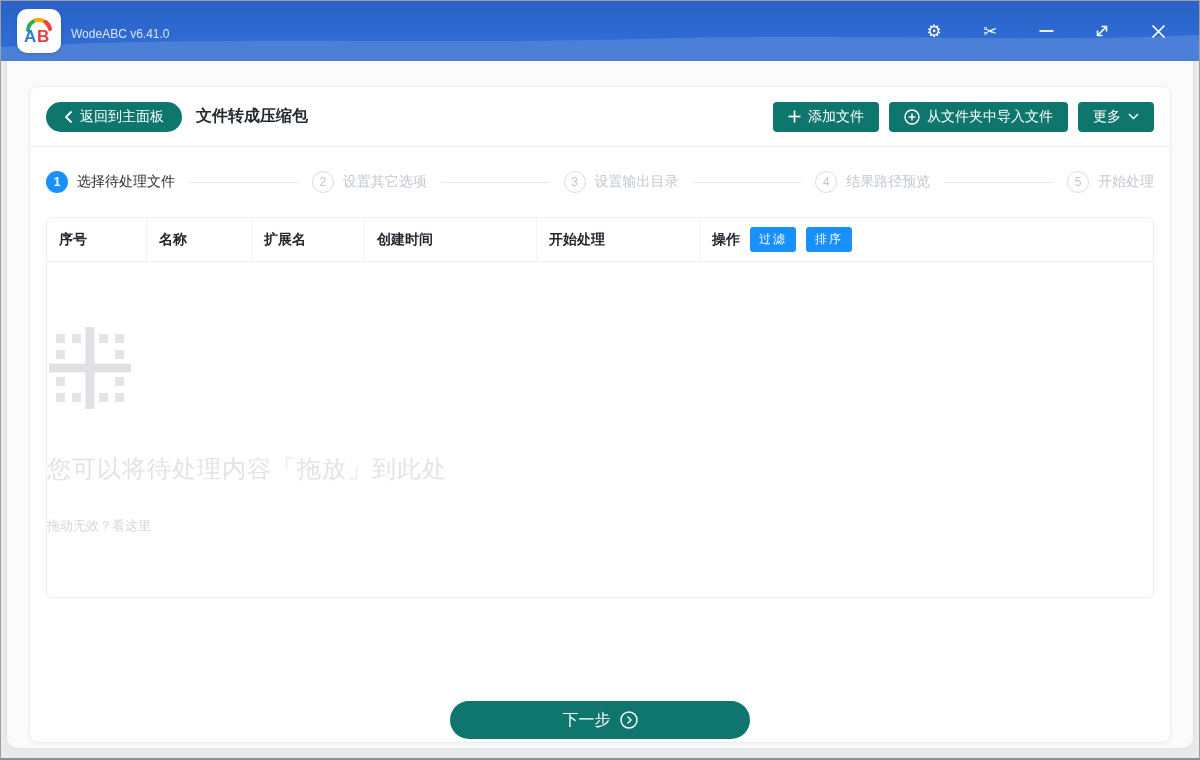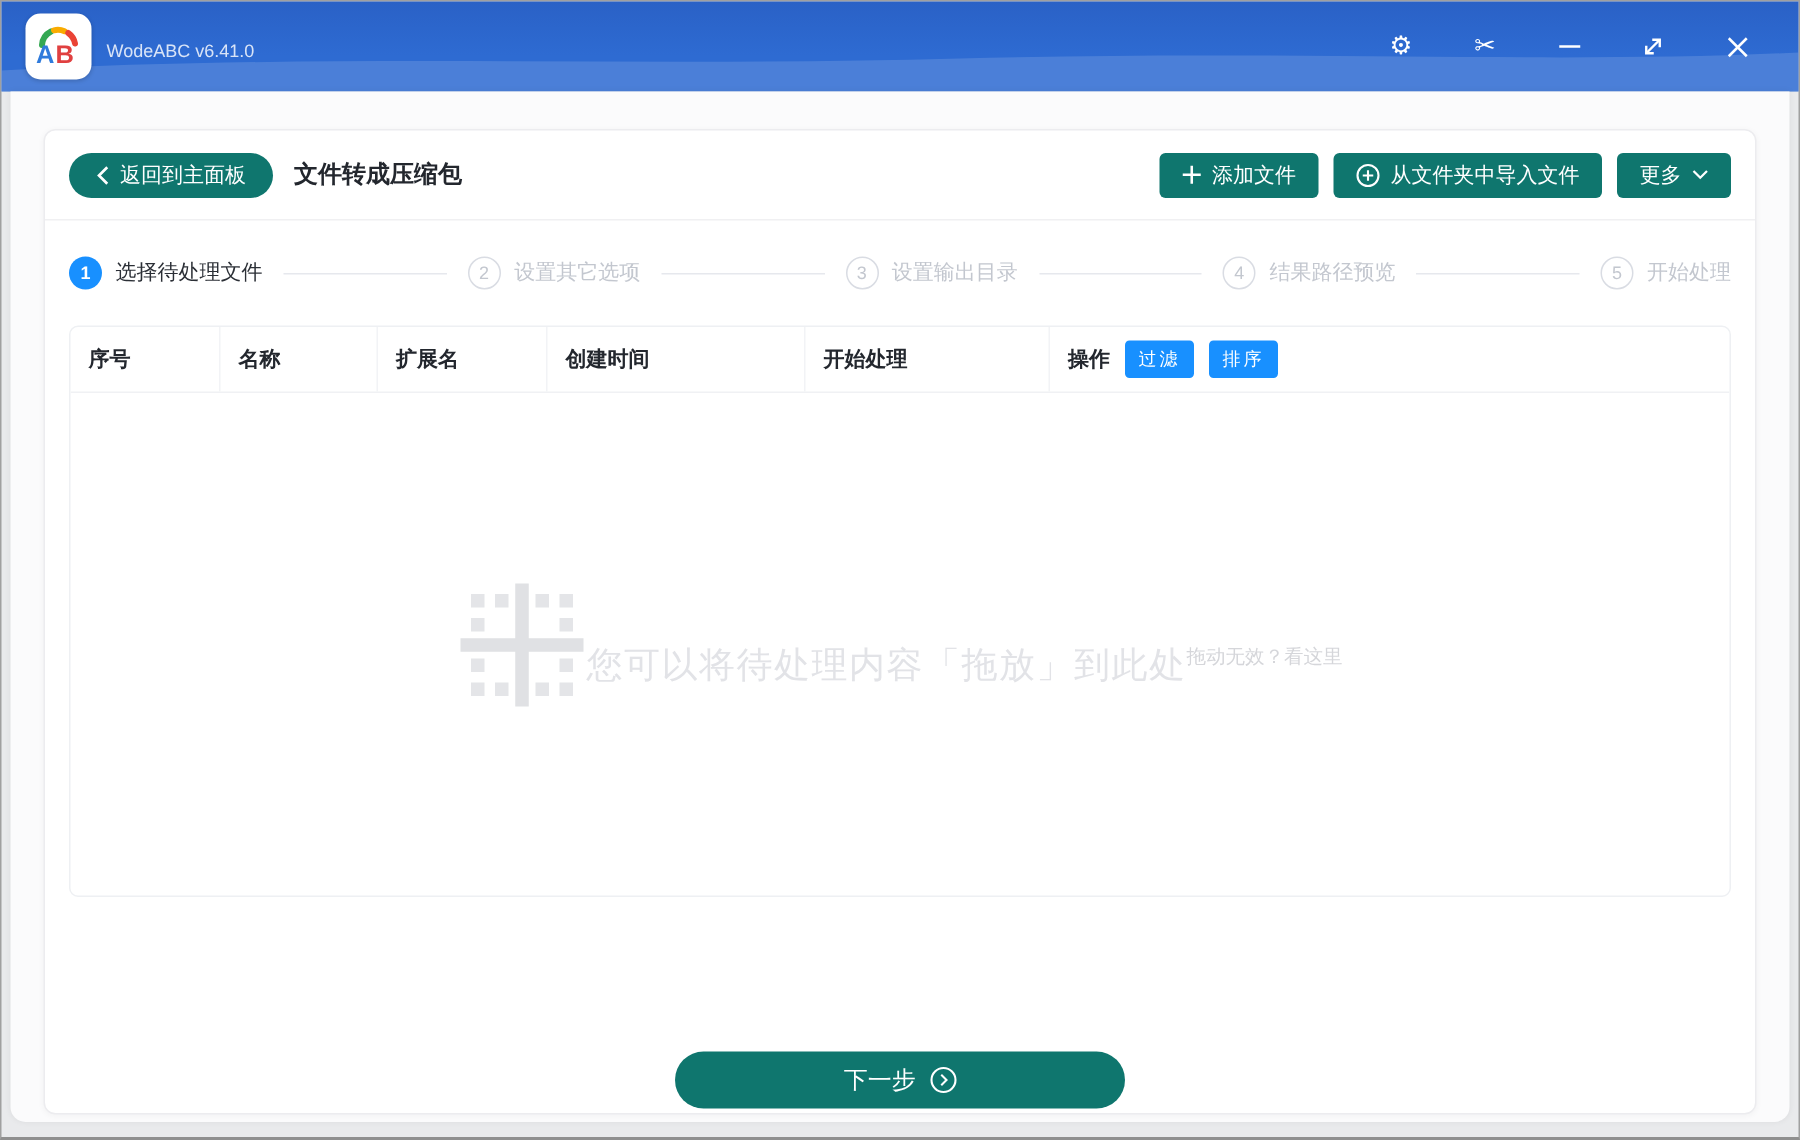--- a/index.html
+++ b/index.html
@@ -102,22 +102,22 @@
     font-size: 14px; font-weight: bold; color: #23272e;
     border-right: 1px solid #f2f3f6; white-space: nowrap;
   }
   .th:last-child { border-right: none; }
   .th-ops { gap: 10px; }
   .mini-btn {
     background: #1890ff; color: #fff; border: none; cursor: pointer; font-family: inherit;
     font-size: 12px; padding: 4px 9px; border-radius: 3px; letter-spacing: 2px;
   }
   .tbody {
-    flex: 1 1 auto; display: flex; flex-direction: row;
-    align-items: center; justify-content: center; gap: 0;
+    flex: 1 1 auto; display: flex; flex-direction: column;
+    align-items: flex-start; justify-content: center; gap: 16px;
   }
   .empty-main {
     font-size: 24px; color: #e2e3e7; margin-top: 26px; letter-spacing: 1px;
   }
   .empty-hint { font-size: 13px; color: #d5d6da; margin-top: 16px; cursor: pointer; }
 
   
   .next-row { flex: 1 1 auto; position: relative; }
   .next-btn {
     position: absolute; left: 50%; bottom: 3px; transform: translateX(-50%);

